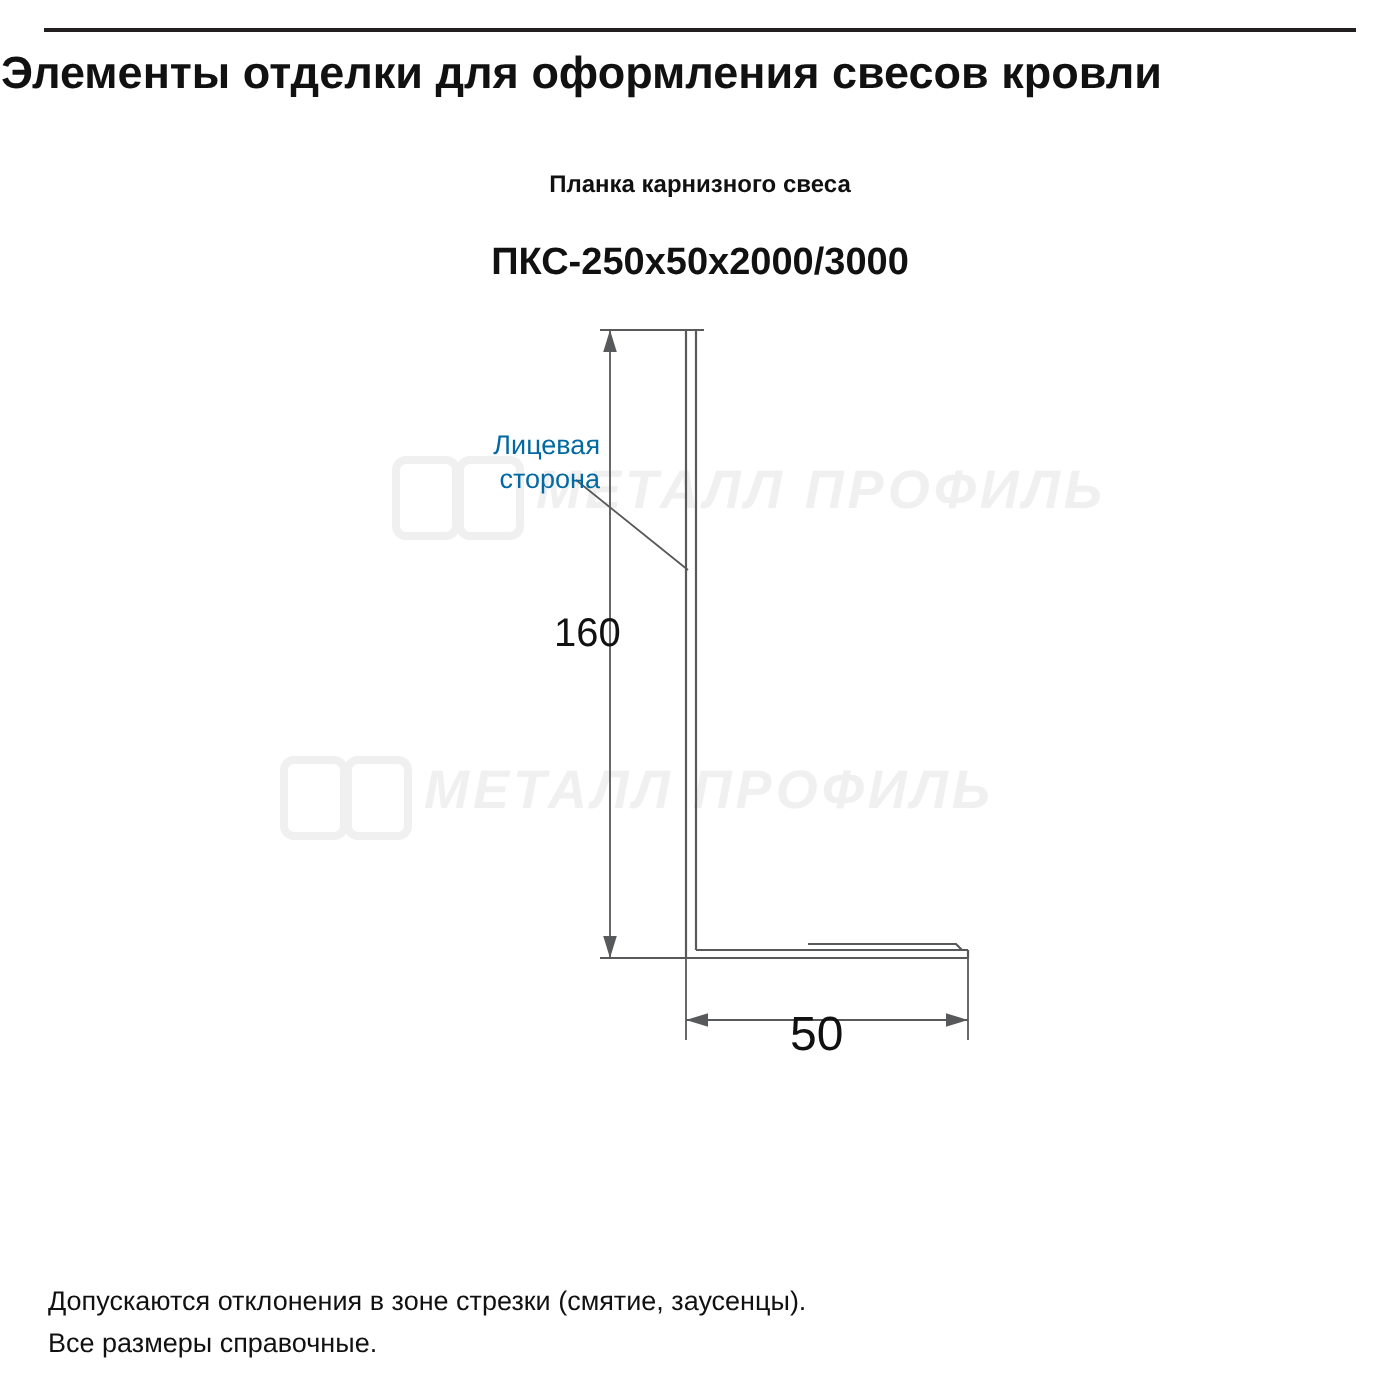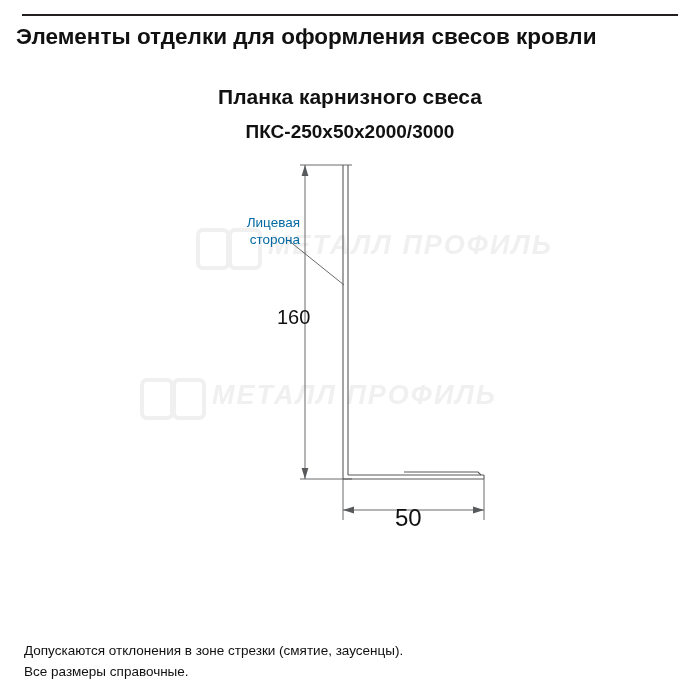--- a/index.html
+++ b/index.html
@@ -27,36 +27,36 @@
     left: 22px;
     top: 14px;
     width: 656px;
     height: 2px;
     background: #231f20;
   }
 
   
   .main-title {
     position: absolute;
-    left: 16px;
+    left: 0;
     top: 24px;
     width: 581px;
-    text-align: left;
+    text-align: right;
     font-size: 22.5px;
     font-weight: bold;
     letter-spacing: 0px;
     color: #111111;
   }
   .sub-title-1 {
     position: absolute;
     left: 0;
     top: 85px;
     width: 700px;
     text-align: center;
-    font-size: 21px;
+    font-size: 12px;
     font-weight: bold;
     color: #111111;
   }
   .sub-title-2 {
     position: absolute;
     left: 0;
     top: 121px;
     width: 700px;
     text-align: center;
     font-size: 19px;

